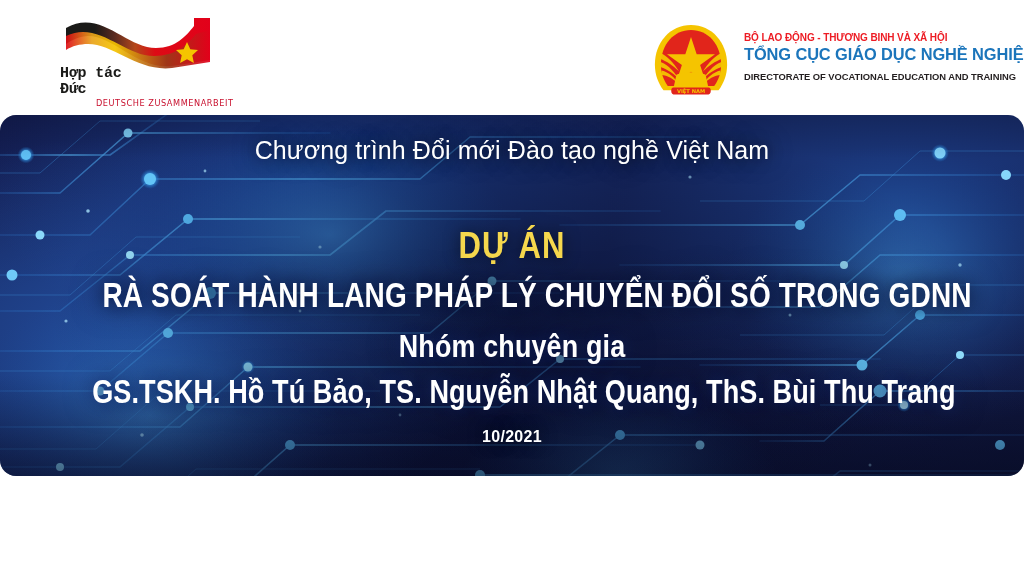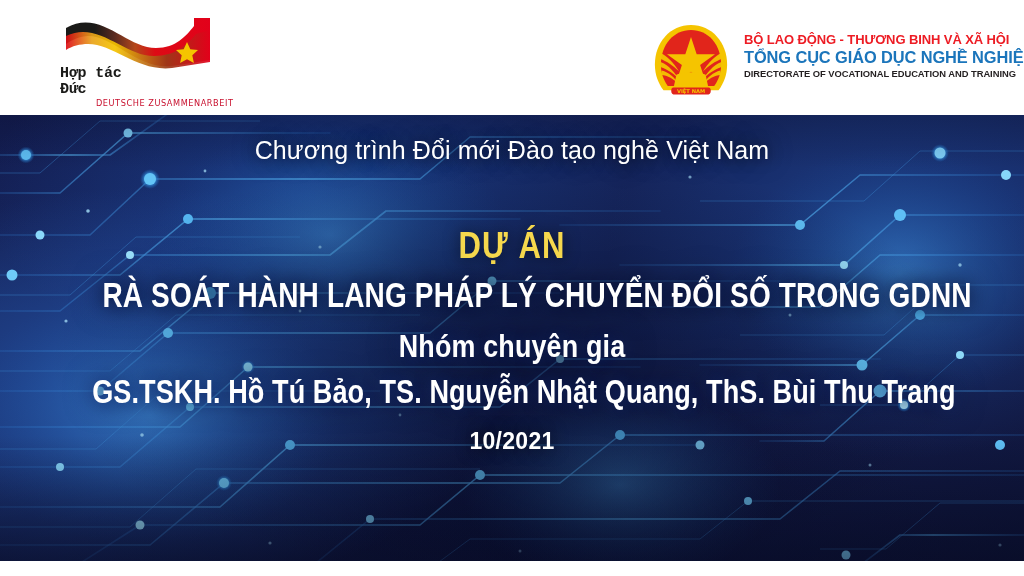--- a/index.html
+++ b/index.html
@@ -53,44 +53,45 @@
     font-size:4.6px;font-weight:700;color:#e2001a;line-height:1.45;
     white-space:nowrap;
   }
 
   
   .logo-molisa{position:absolute;left:648px;top:16px;width:360px;height:92px;}
   .emblem{position:absolute;left:0;top:2px;width:86px;height:86px;}
   .molisa-text{position:absolute;left:96px;top:16px;width:268px;}
   .molisa-text .l1{
     font-family:"Liberation Sans", sans-serif;
-    font-size:13px;font-weight:700;color:#ed1c24;letter-spacing:-0.1px;
+    font-size:10px;font-weight:700;color:#ed1c24;letter-spacing:-0.1px;
     white-space:nowrap;line-height:1.25;
   }
   .molisa-text .l2{
     font-family:"Liberation Sans", sans-serif;
     font-size:16.4px;font-weight:700;color:#1b75bb;letter-spacing:-0.1px;
     white-space:nowrap;line-height:1.2;
   }
   .molisa-text .l3{
     font-family:"Liberation Sans", sans-serif;
     font-size:9.4px;font-weight:700;color:#231f20;letter-spacing:-0.05px;
-    white-space:nowrap;line-height:1.3;margin-top:0;
+    white-space:nowrap;line-height:1.3;margin-top:7px;
   }
 
   
   .banner{
-    position:absolute;left:0;top:115px;width:1024px;height:446px;
+    position:absolute;left:0;top:115px;width:1024px;height:361px;
     overflow:hidden;
     background:
       radial-gradient(ellipse 520px 300px at 14% 62%, rgba(44,104,200,0.62) 0%, rgba(44,104,200,0.0) 68%),
       radial-gradient(ellipse 460px 260px at 30% 18%, rgba(32,86,180,0.48) 0%, rgba(32,86,180,0.0) 70%),
       radial-gradient(ellipse 420px 300px at 88% 30%, rgba(36,92,186,0.42) 0%, rgba(36,92,186,0.0) 70%),
       radial-gradient(ellipse 600px 240px at 50% 100%, rgba(10,16,52,0.85) 0%, rgba(10,16,52,0.0) 75%),
       linear-gradient(165deg,#131c4f 0%,#16265e 28%,#16265e 50%,#121a45 76%,#0d1336 100%);
+    border-radius: 16px;
   }
   .banner svg.circuit{position:absolute;left:0;top:0;width:1024px;height:461px;}
   .vignette{
     position:absolute;inset:0;pointer-events:none;
     background:
       radial-gradient(ellipse 640px 300px at 50% 56%, rgba(5,8,30,0.50) 0%, rgba(5,8,30,0.0) 72%),
       linear-gradient(to bottom, rgba(8,12,40,0.25) 0%, rgba(8,12,40,0) 12%, rgba(8,12,40,0) 72%, rgba(6,9,32,0.55) 100%);
   }
 
   
@@ -138,21 +139,21 @@
     font-size:33px;font-weight:700;color:#ffffff;
     letter-spacing:0.1px;
     transform:scaleX(0.82);
     text-shadow:0 0 18px rgba(20,40,110,0.95), 0 0 32px rgba(0,0,0,0.5);
     white-space:nowrap;
   }
 
   .date{
     position:absolute;left:0;top:313px;width:1024px;text-align:center;
     font-family:"Liberation Sans", sans-serif;
-    font-size:23px;font-weight:700;color:#ffffff;
+    font-size:16px;font-weight:700;color:#ffffff;
     letter-spacing:0.3px;
     text-shadow:0 0 16px rgba(0,0,0,0.7);
   }
 </style>
 </head>
 <body>
 
 <div class="slide">
 
   <div class="header">

